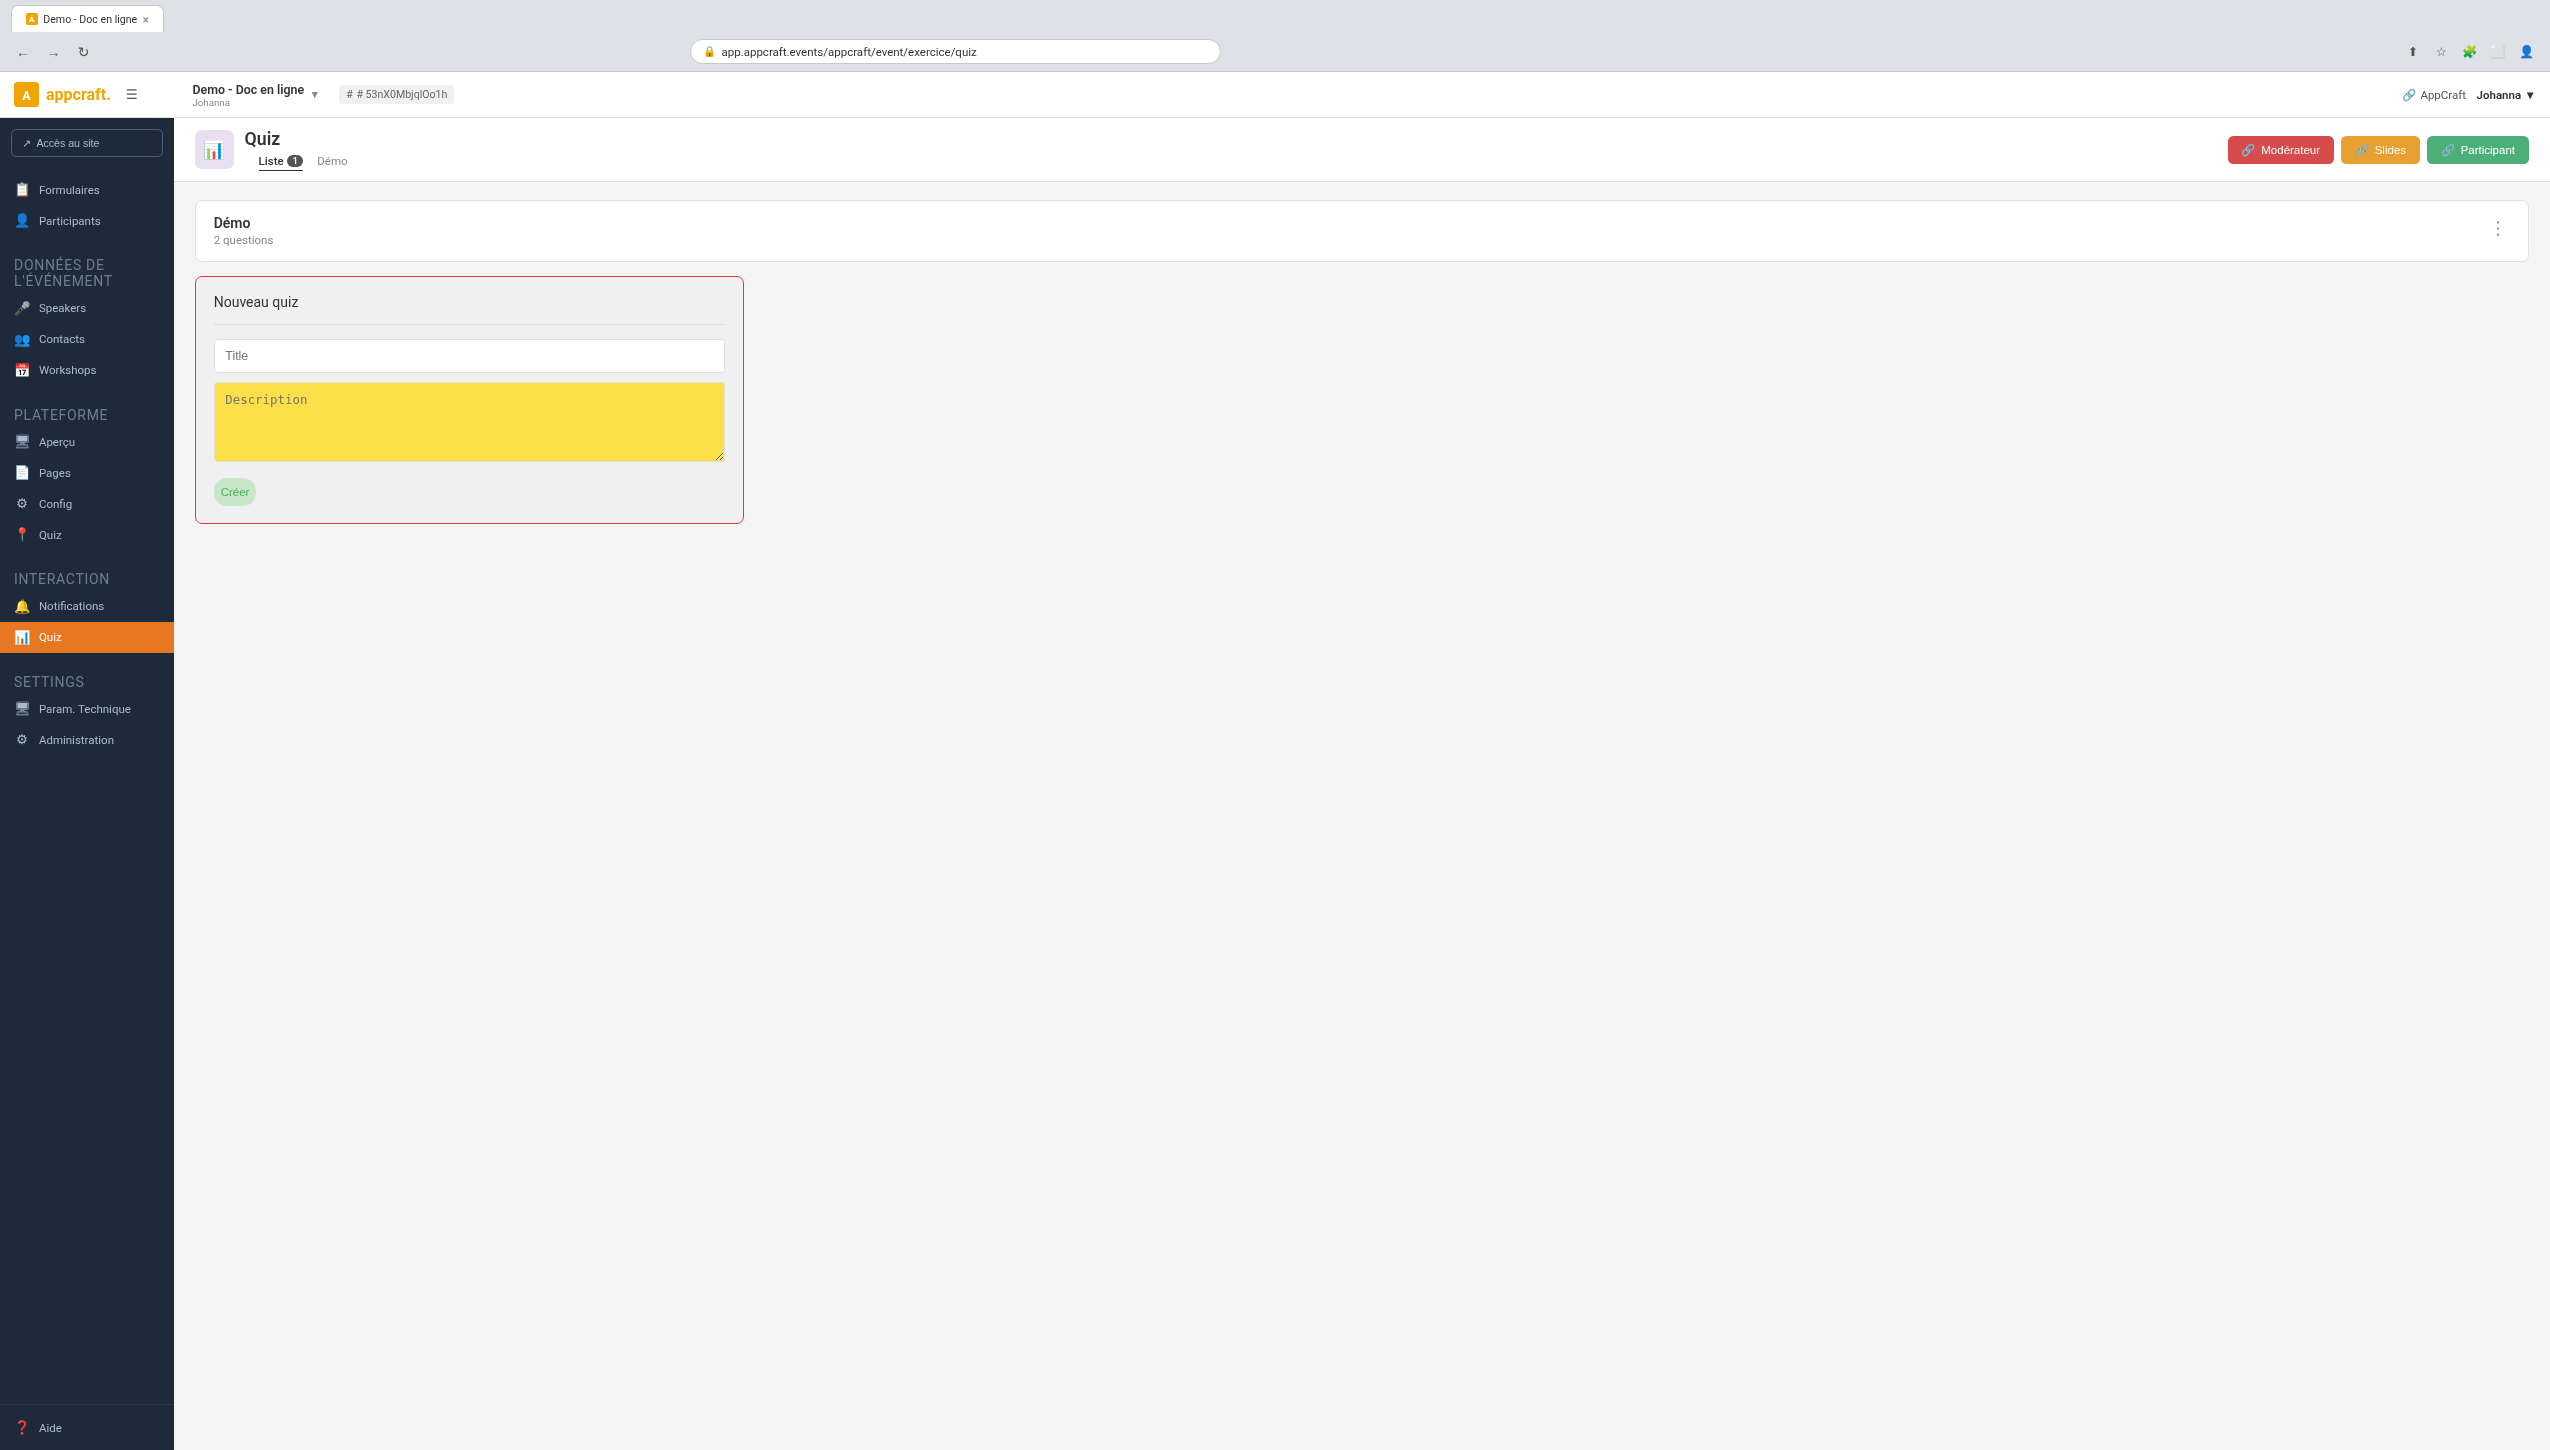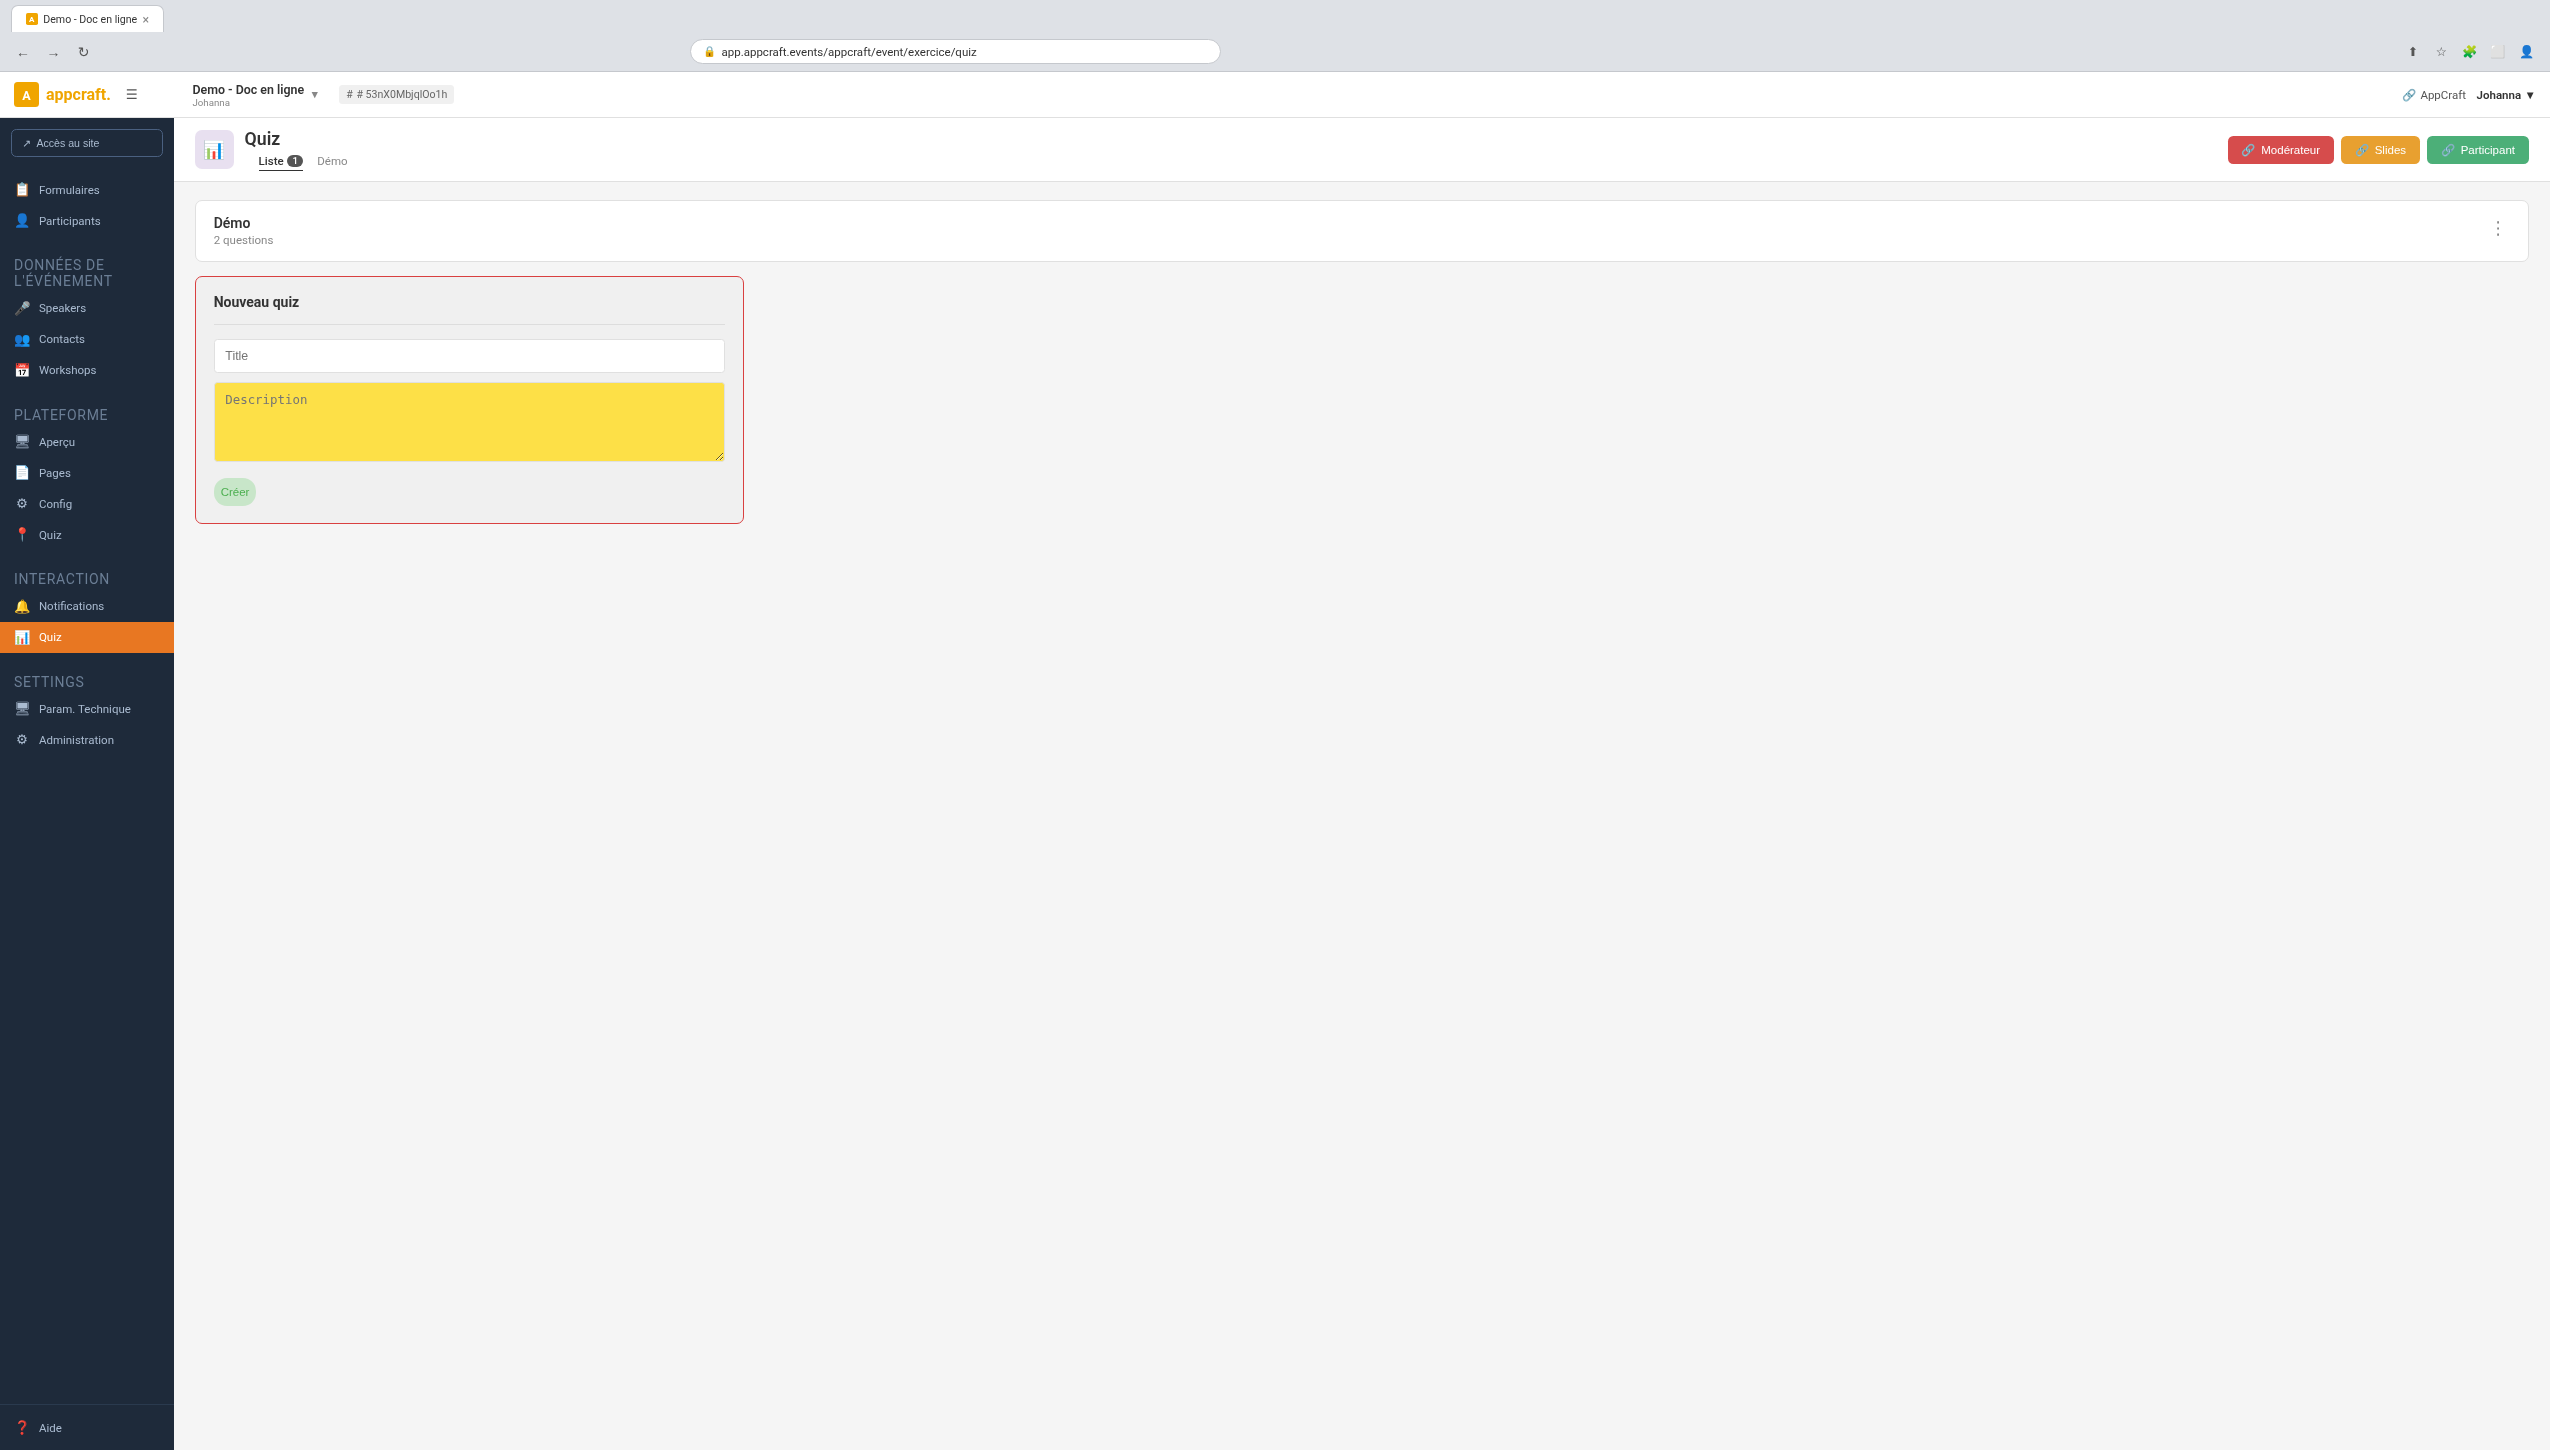--- a/index.html
+++ b/index.html
@@ -70,21 +70,21 @@
     .content-body { padding: 17.7px 21px; }
 
     
     .demo-card { background: white; border-radius: 7px; border: 0.9px solid #e0e0e0; padding: 14px 17.7px; display: flex; align-items: flex-start; justify-content: space-between; margin-bottom: 14px; }
     .demo-card-title { font-size: 14px; font-weight: 600; color: #333; }
     .demo-card-sub { font-size: 11.5px; color: #888; margin-top: 1.8px; }
     .more-btn { background: transparent; border: none; cursor: pointer; color: #888; font-size: 17.7px; padding: 3.5px; }
 
     
     .new-quiz-card { background: #f0f0f0; border-radius: 7px; border: 1.8px solid #d94040; padding: 17.7px; max-width: 549px; }
-    .new-quiz-title { font-size: 14px; font-weight: 700; color: #333; margin-bottom: 14px; }
+    .new-quiz-title { font-size: 14px; font-weight: 400; color: #333; margin-bottom: 14px; }
     .new-quiz-divider { border: none; border-top: 0.9px solid #ddd; margin-bottom: 14px; }
     .form-input { width: 100%; border: 0.9px solid #e0e0e0; border-radius: 3.5px; padding: 8.9px 10.6px; font-size: 12.4px; background: white; color: #0f766e; margin-bottom: 8.9px; outline: none; }
     .form-textarea { width: 100%; border: 0.9px solid #e0e0e0; border-radius: 3.5px; padding: 8.9px 10.6px; font-size: 12.4px; background: #fde047; color: #333; resize: vertical; min-height: 80px; outline: none; margin-bottom: 12.4px; }
     .btn-create { background: #c8e6c9; color: #4caf50; border: none; border-radius: 13px; padding: 8px 7px; font-size: 11.5px; font-weight: 500; cursor: pointer; }
 
     
     .chrome-tab-bar { background: #dee1e6; display: flex; align-items: flex-end; padding: 5.3px 10.6px 0; gap: 1.8px; height: 32px; }
     .chrome-tab { background: white; border-radius: 7px 7px 0 0; padding: 5.3px 14px; font-size: 10.6px; color: #333; display: flex; align-items: center; gap: 5.3px; min-width: 142px; max-width: 213px; height: 26.6px; border: 0.9px solid #c5c8cd; border-bottom: none; }
     .chrome-tab-favicon { width: 12.4px; height: 12.4px; background: #f0a500; border-radius: 1.8px; display: flex; align-items: center; justify-content: center; font-size: 8px; color: white; font-weight: 700; flex-shrink: 0; }
     .chrome-tab-title { flex: 1; overflow: hidden; text-overflow: ellipsis; white-space: nowrap; }

